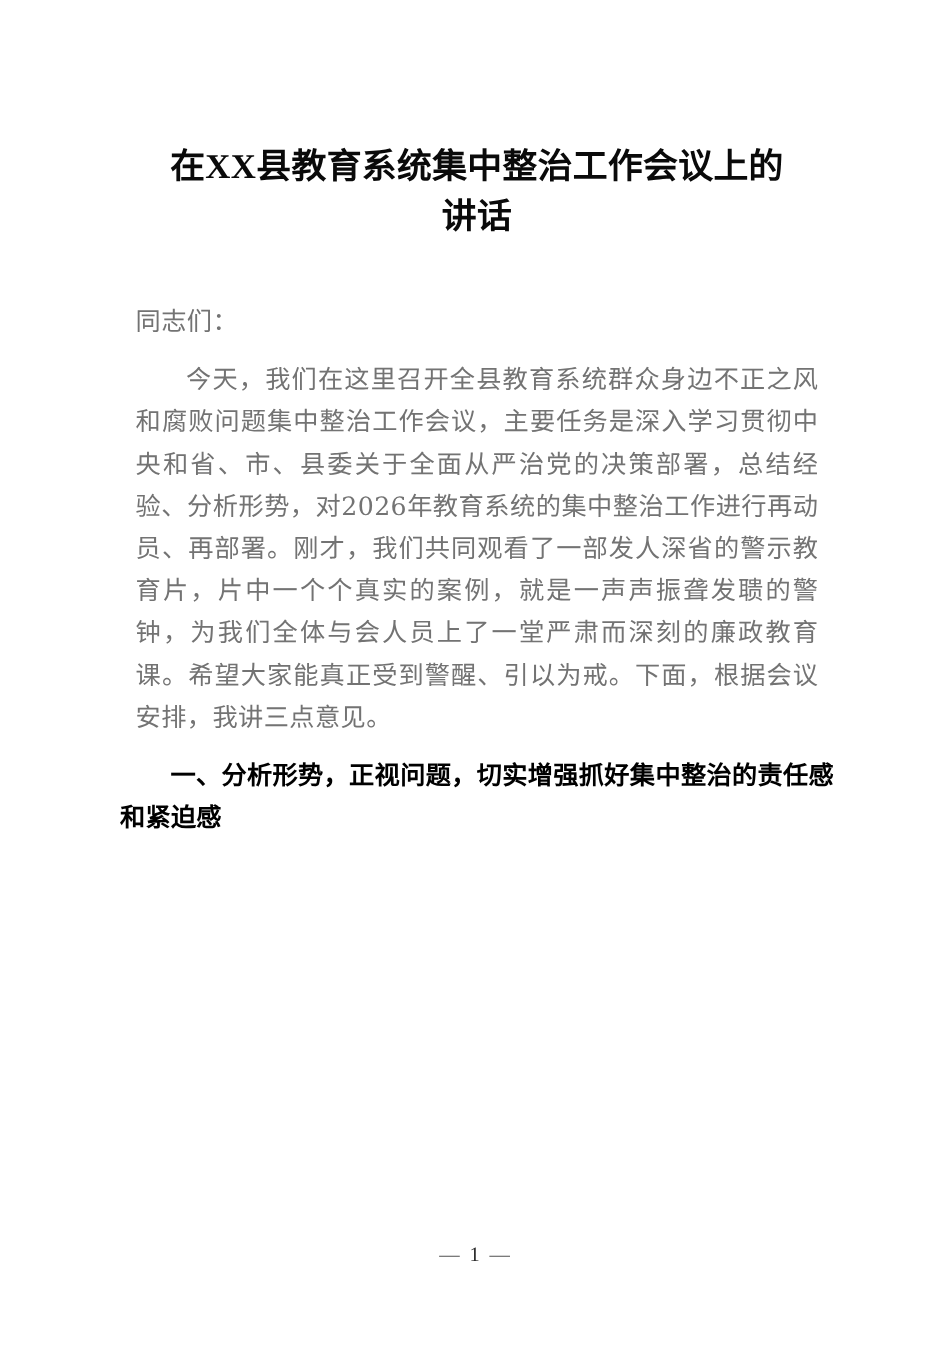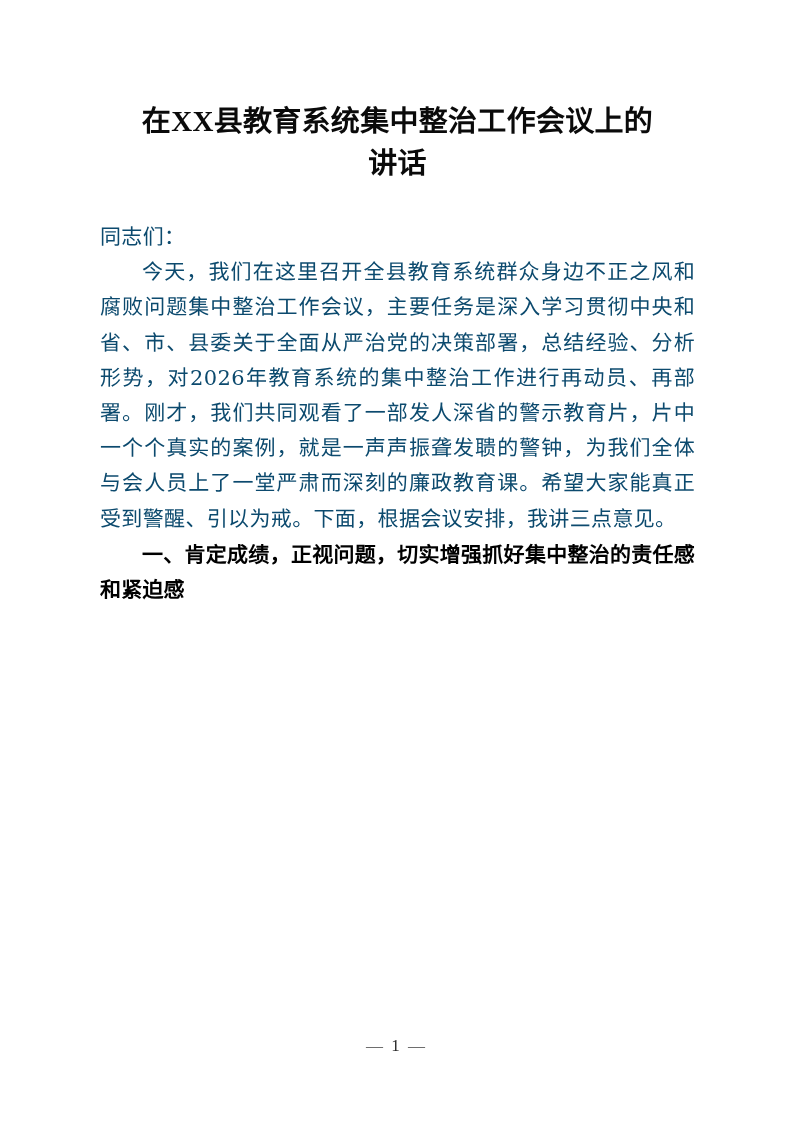--- a/index.html
+++ b/index.html
@@ -25,21 +25,21 @@
     top: 0;
     width: 793px;
     height: 1122px;
     background: #ffffff;
   }
 
   
   .content {
     position: absolute;
     left: 100px;
-    top: 100px;
+    top: 118px;
     width: 595px;
   }
 
   
   .doc-title {
     font-family: "Liberation Serif", "DejaVu Serif", serif;
     font-weight: bold;
     font-size: 29px;
     line-height: 42px;
     text-align: center;
@@ -49,22 +49,22 @@
     word-break: break-all;
   }
 
   
   .para {
     font-family: "DejaVu Serif", "Liberation Serif", serif;
     font-size: 21px;
     line-height: 35.2px;
     text-align: justify;
     text-justify: inter-ideograph;
-    margin: 0;
-    color: #0c4a6e;
+    margin: 13px;
+    color: #737373;
     letter-spacing: 0.35px;
     word-break: break-all;
     text-align-last: left;
   }
 
   .para.indent {
     text-indent: 2em;
   }
 
   
@@ -114,21 +114,21 @@
       <span>在XX县教育系统集中整治工作会议上的</span><br>
       <span>讲话</span>
     </h1>
 
     <div class="gap-after-title"></div>
 
     <p class="para">同志们：</p>
 
     <p class="para indent">今天，我们在这里召开全县教育系统群众身边不正之风和腐败问题集中整治工作会议，主要任务是深入学习贯彻中央和省、市、县委关于全面从严治党的决策部署，总结经验、分析形势，对2026年教育系统的集中整治工作进行再动员、再部署。刚才，我们共同观看了一部发人深省的警示教育片，片中一个个真实的案例，就是一声声振聋发聩的警钟，为我们全体与会人员上了一堂严肃而深刻的廉政教育课。希望大家能真正受到警醒、引以为戒。下面，根据会议安排，我讲三点意见。</p>
 
-    <p class="section-heading">一、肯定成绩，正视问题，切实增强抓好集中整治的责任感和紧迫感</p>
+    <p class="section-heading">一、分析形势，正视问题，切实增强抓好集中整治的责任感和紧迫感</p>
 
 
 
   </div>
 
   <div class="footer">
     <span class="dash">—</span>
     <span>1</span>
     <span class="dash">—</span>
   </div>

